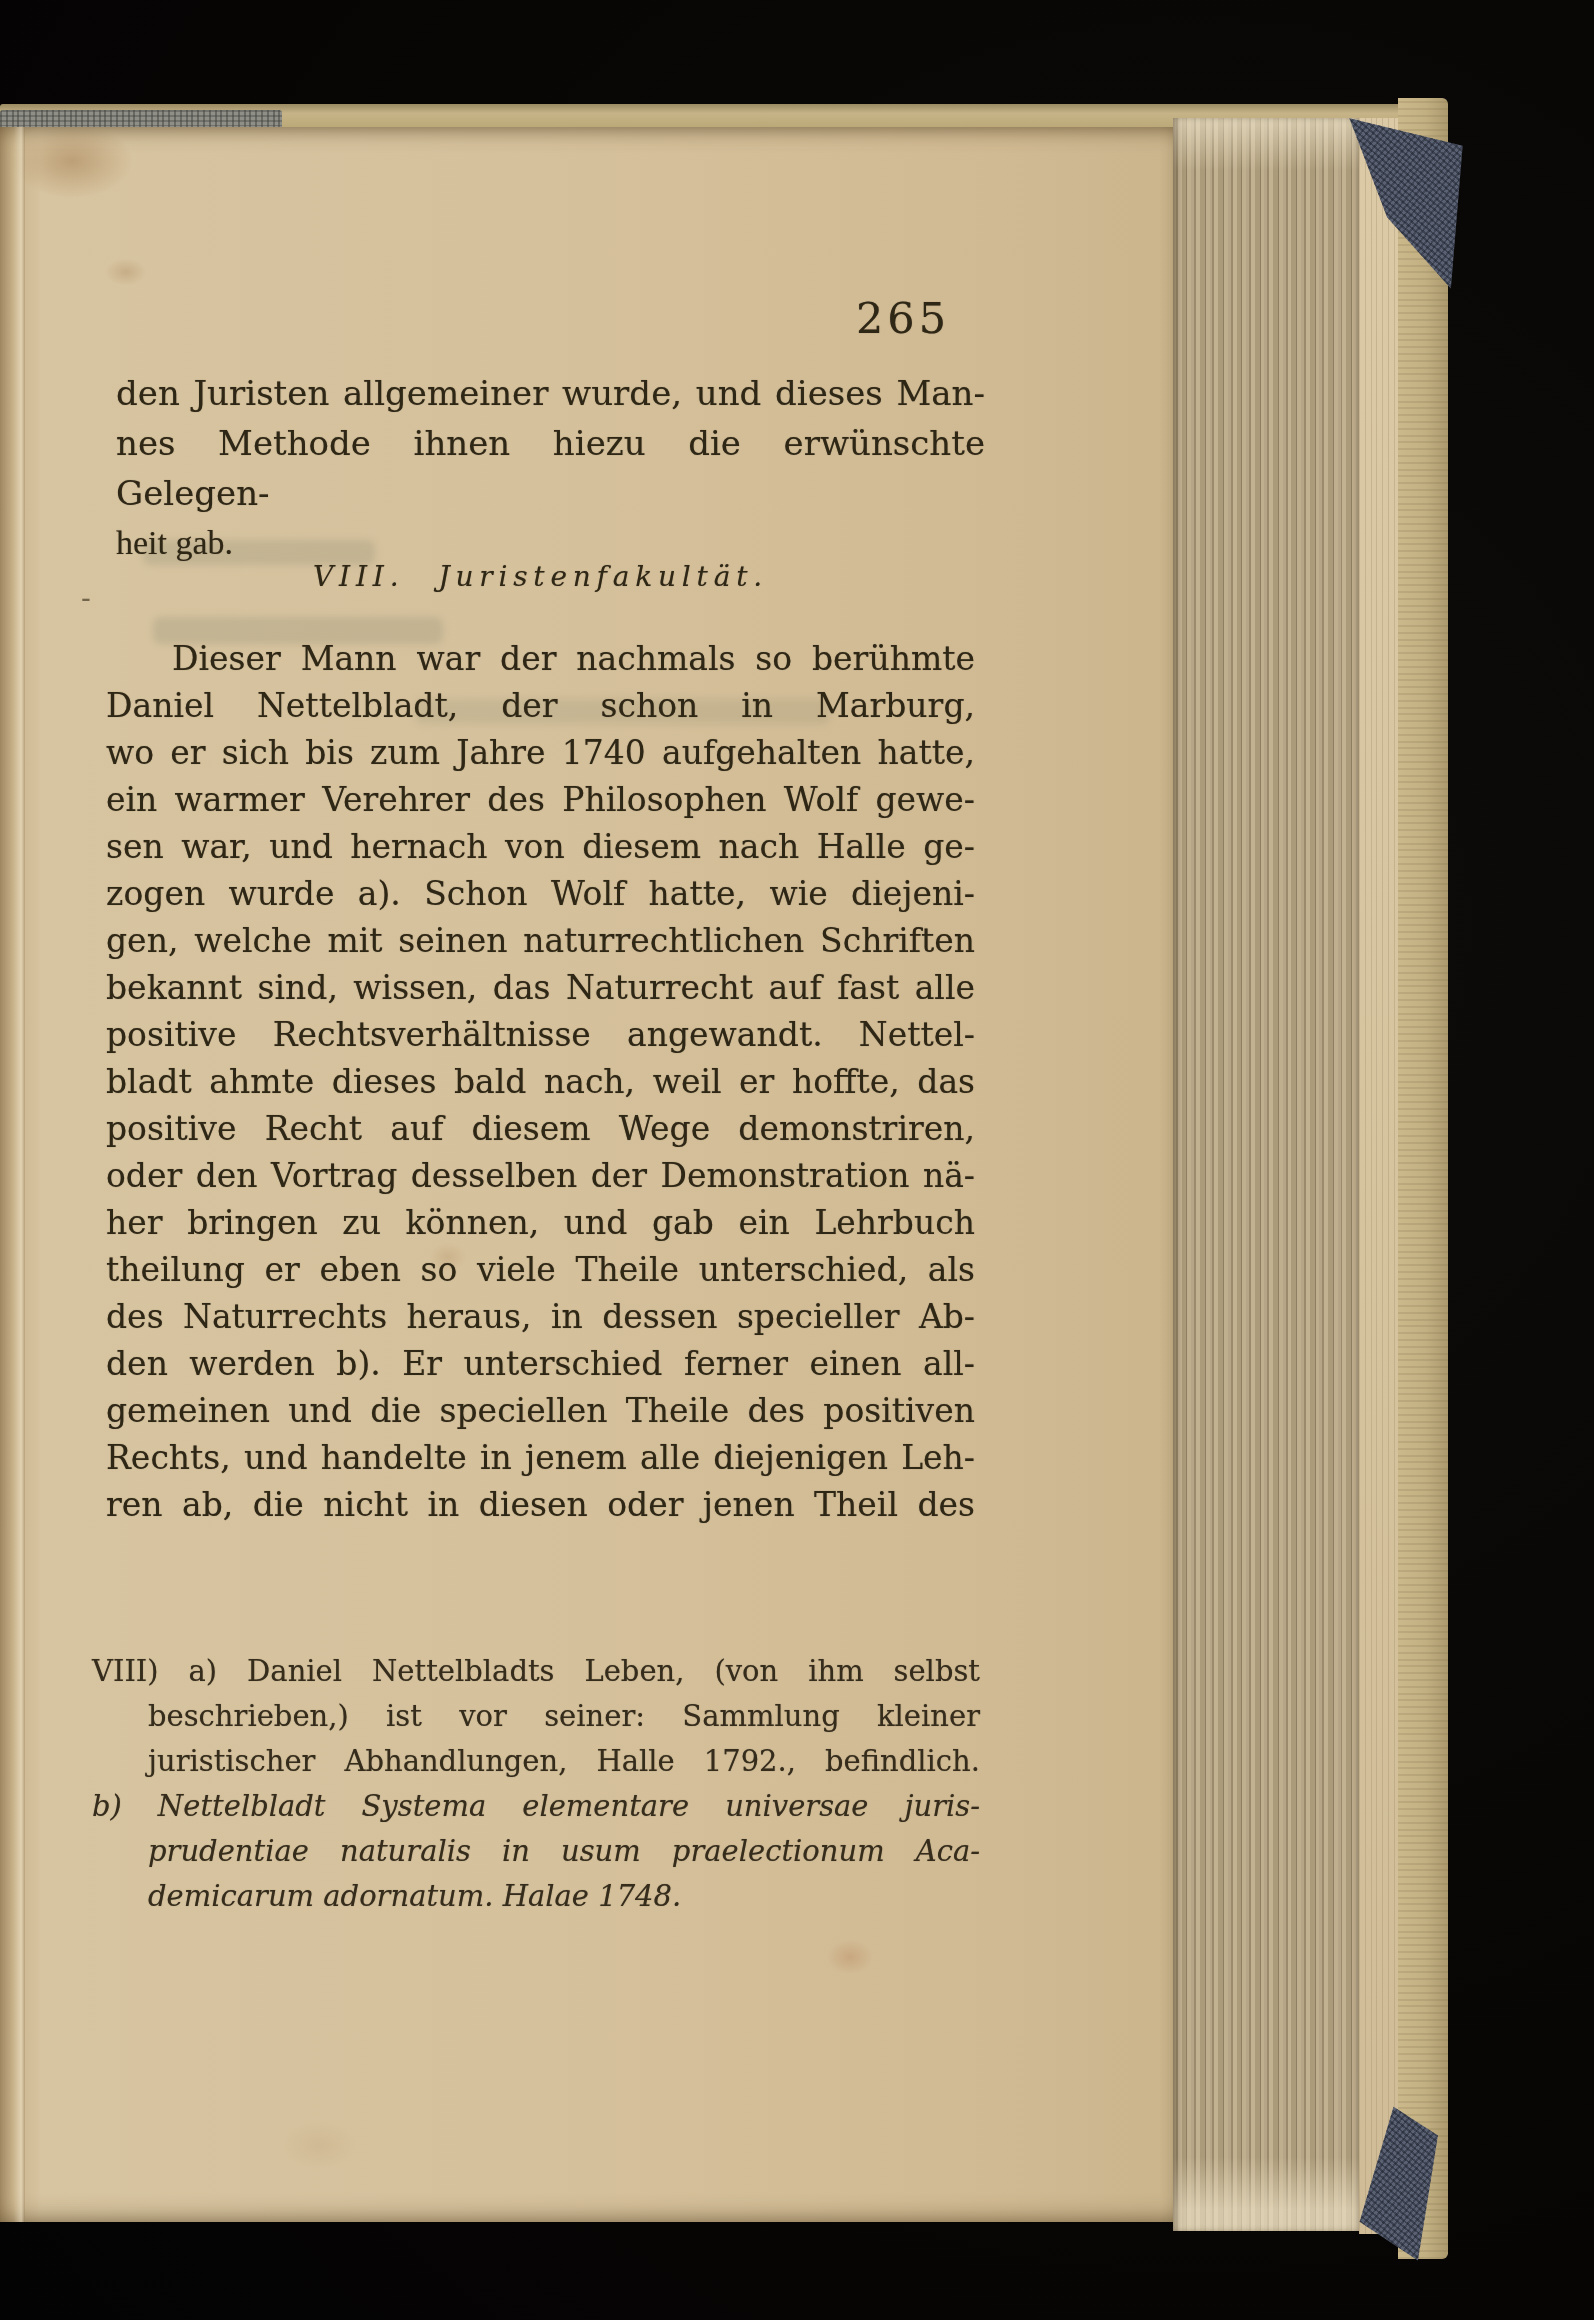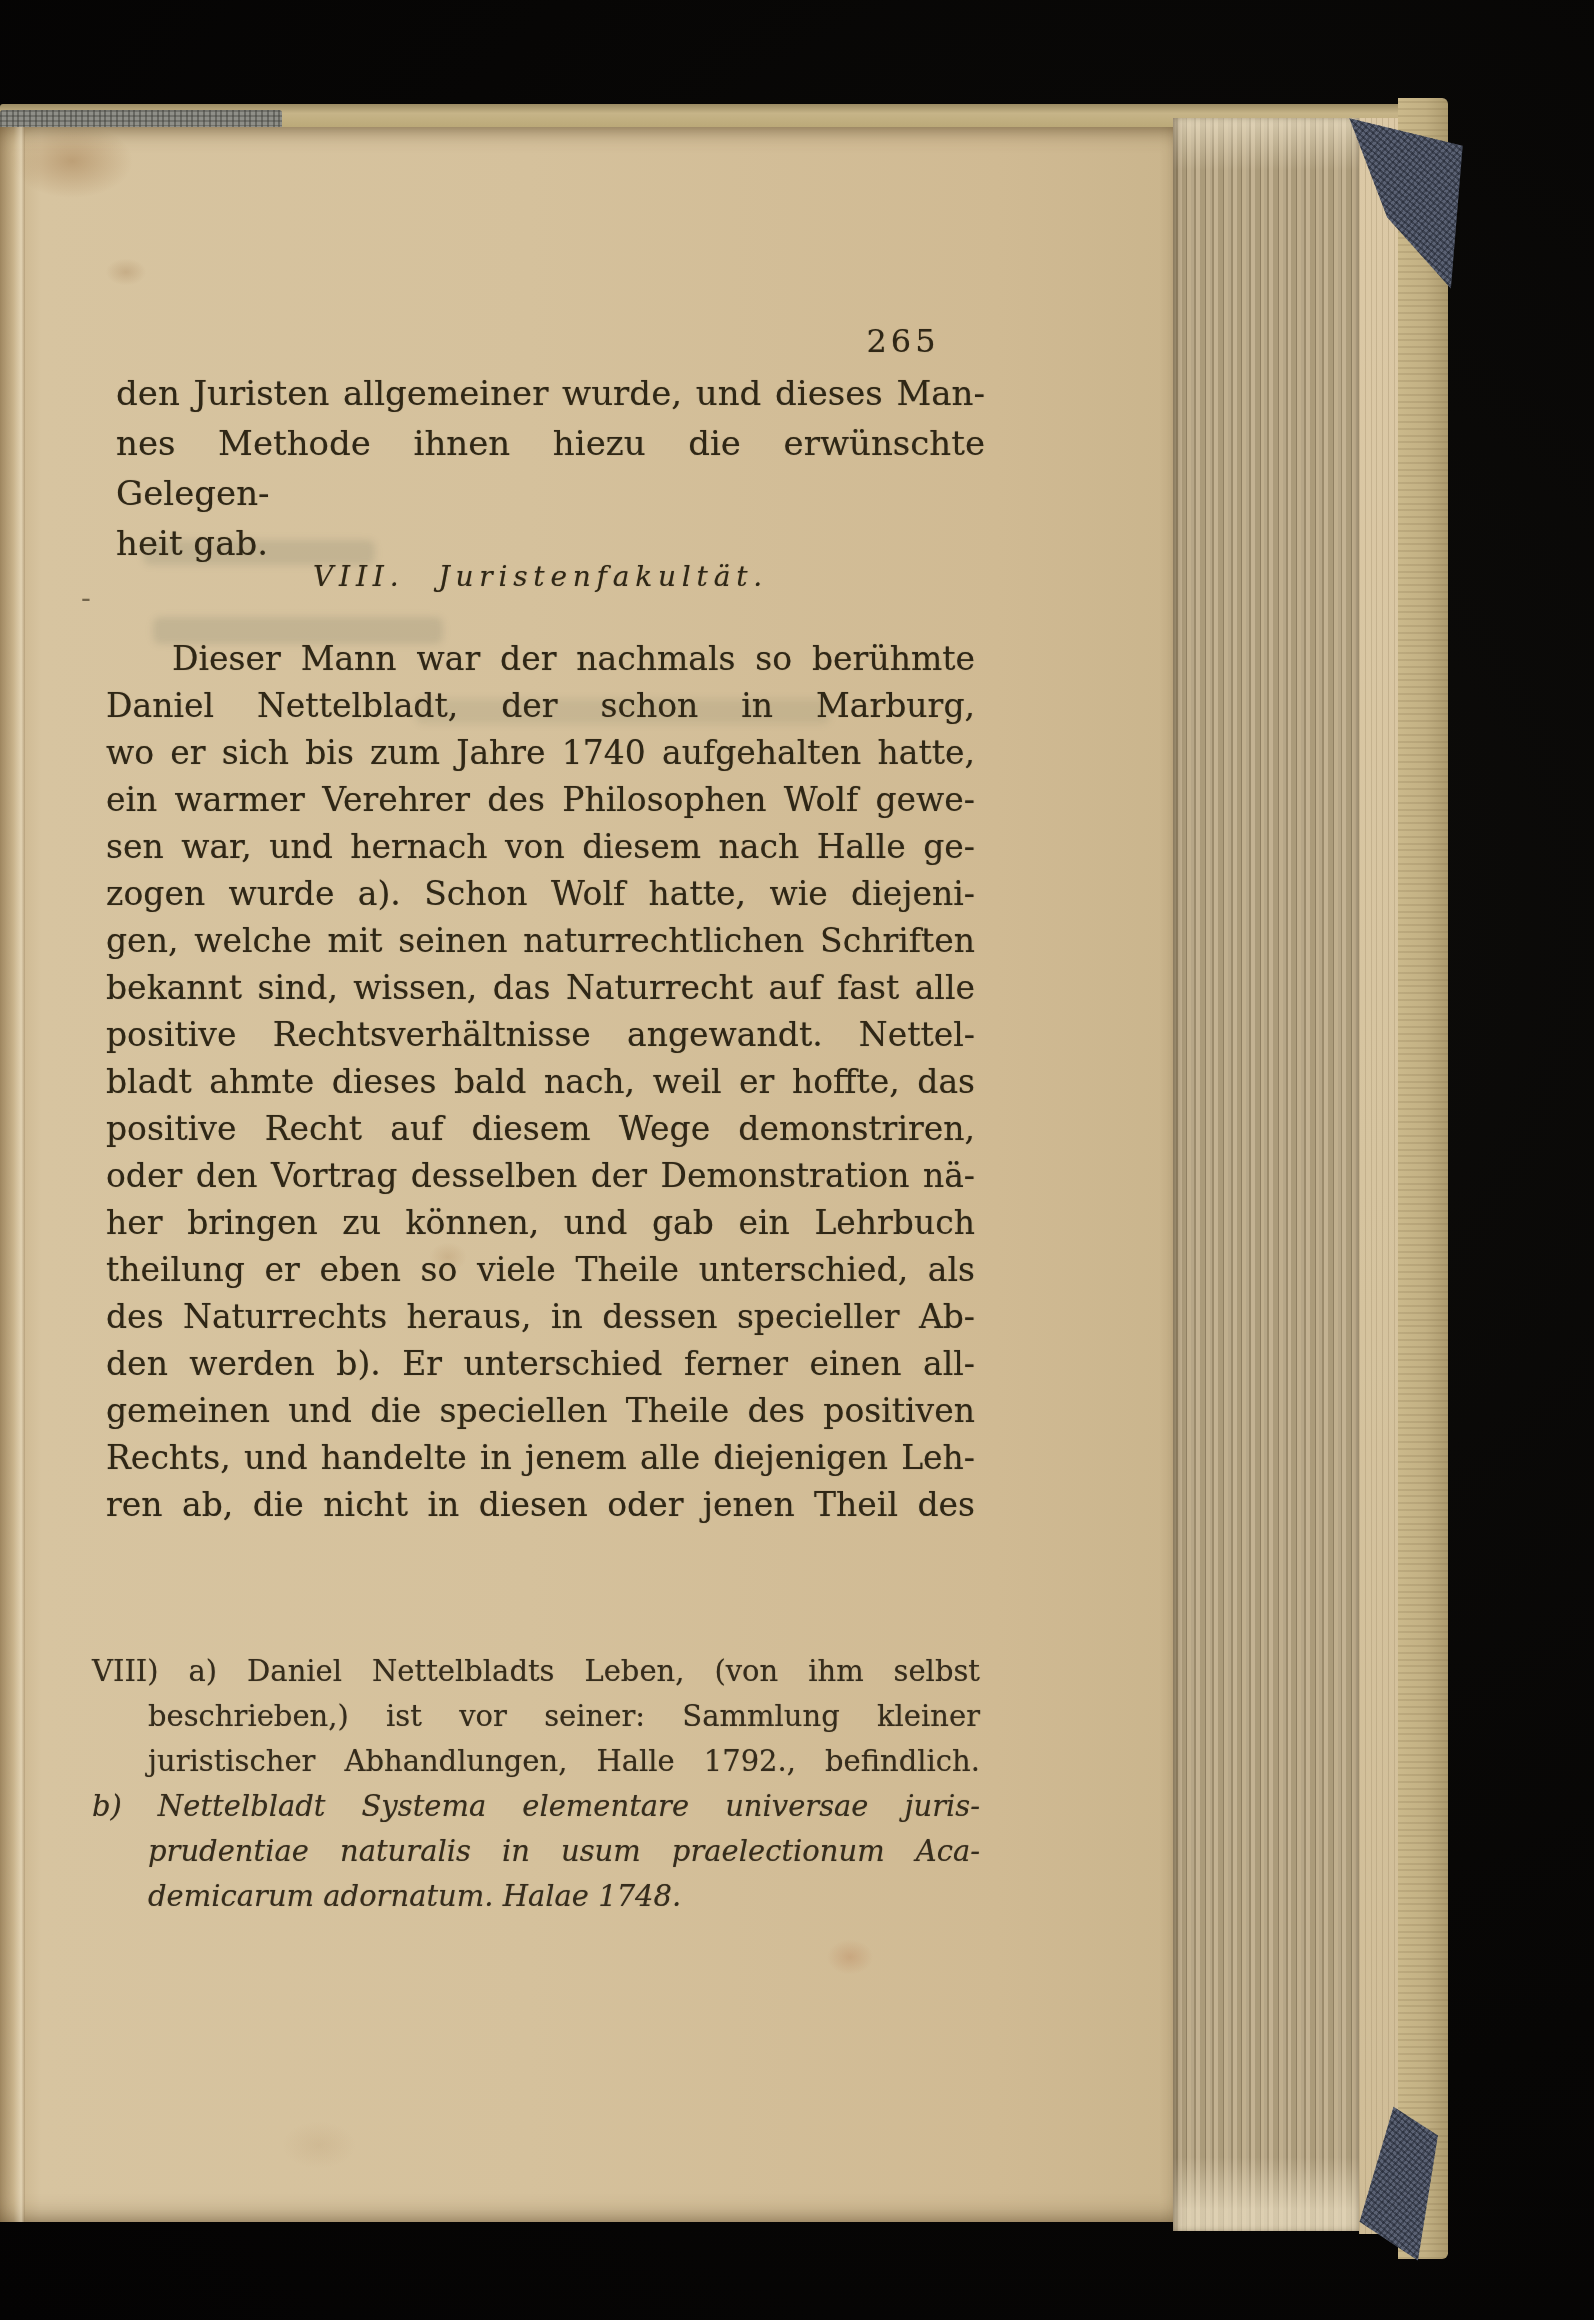--- a/index.html
+++ b/index.html
@@ -86,21 +86,21 @@
     background:linear-gradient(90deg, rgba(120,95,60,.35) 0%, rgba(200,180,140,.15) 55%, rgba(245,235,210,.5) 85%, rgba(120,95,60,.28) 100%);
   }
   .ghost{ position:absolute; filter:blur(3.9px); background:rgba(98,104,86,.17); border-radius:7.7px; }
   .g1{ left:143px; top:413px; width:232px; height:25px;}
   .g2{ left:153px; top:490px; width:290px; height:27px;}
   .g3{ left:415px; top:572px; width:415px; height:25px; background:rgba(98,104,86,.12);}
 
   .text{ text-shadow:0 0 1px rgba(45,36,20,.45); }
   .pagenum{
     position:absolute; left:821px; top:166px; width:164px;
-    font-size:32px; letter-spacing:3.9px; text-align:center;margin-top:29px;
+    font-size:43px; letter-spacing:3.9px; text-align:center;
   }
   .para1{
     position:absolute; left:116px; top:241px; width:869px;
     font-size:34px; line-height:50px;
   }
   .margin-mark{
     position:absolute; left:81px; top:454px; font-size:29px; color:rgba(60,50,30,.65);
   }
   .heading{
     position:absolute; left:106px; top:433px; width:869px;
@@ -109,21 +109,21 @@
   }
   .mainpara{
     position:absolute; left:106px; top:508px; width:869px;
     font-size:33px; line-height:47px;
   }
   .footnotes{
     position:absolute; left:92px; top:1522px; width:888px;
     font-size:29px; line-height:45px; color:#352c1c;
   }
   .line{ text-align:justify; text-align-last:justify; }
-  .para1 .line:last-child{ text-align-last:left; }
+  .para1 .line:last-child{ text-align-last:left;font-family:Liberation Serif, serif; }
   .mainpara .line:first-child{ text-indent:66px; }
   .footnote .line{ padding-left:56px; }
   .footnote .line:first-child{ padding-left:0; }
   .note-b{ font-style:italic; }
   .note-b .line:last-child{ text-align-last:left; }
 </style>
 </head>
 <body>
 
 <div class="scene">

